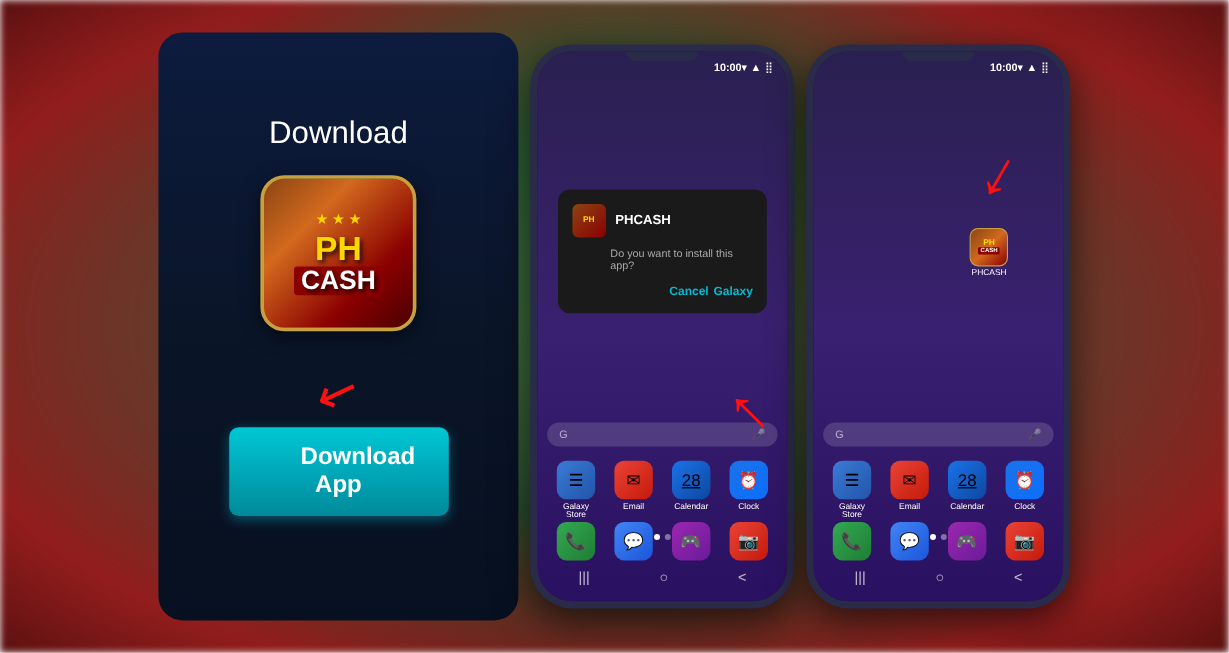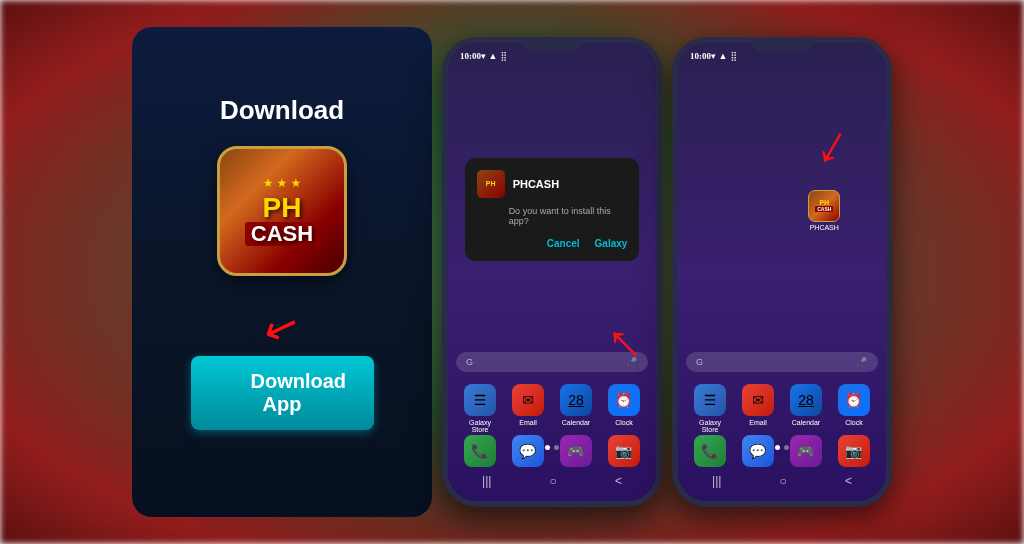--- a/index.html
+++ b/index.html
@@ -53,21 +53,21 @@
       align-items: center;
       justify-content: center;
       padding: 30px 20px;
       position: relative;
       flex-shrink: 0;
     }
 
     .download-title {
       color: white;
       font-size: 26px;
-      font-weight: bold;
+      font-weight: normal;
       margin-bottom: 20px;
       text-align: center;
     }
 
     
     .app-icon {
       width: 130px;
       height: 130px;
       border-radius: 20px;
       background: linear-gradient(135deg, #8B4513 0%, #D2691E 30%, #8B0000 70%, #4a0000 100%);
@@ -164,25 +164,24 @@
       width: 100%;
       height: 100%;
       background: linear-gradient(180deg, #2a2050 0%, #3a2070 50%, #2a1060 100%);
       position: relative;
       overflow: hidden;
     }
 
     
     .status-bar {
       display: flex;
-      justify-content: flex-start;
+      justify-content: flex-end;
       padding: 8px 12px 4px;
       font-size: 9px;
       color: white;
-      font-family: Liberation Serif, serif;
     }
 
     .status-time { font-weight: bold; }
     .status-icons { display: flex; gap: 3px; align-items: center; }
 
     
     .install-dialog {
       position: absolute;
       top: 25%;
       left: 8%;
@@ -222,21 +221,21 @@
     .dialog-question {
       color: #aaa;
       font-size: 9px;
       margin-bottom: 12px;
       padding-left: 32px;
     }
 
     .dialog-buttons {
       display: flex;
       justify-content: flex-end;
-      gap: 15px;
+      gap: 4px;
     }
 
     .dialog-btn {
       color: #00bcd4;
       font-size: 10px;
       font-weight: bold;
     }
 
     
     .phone-home {

